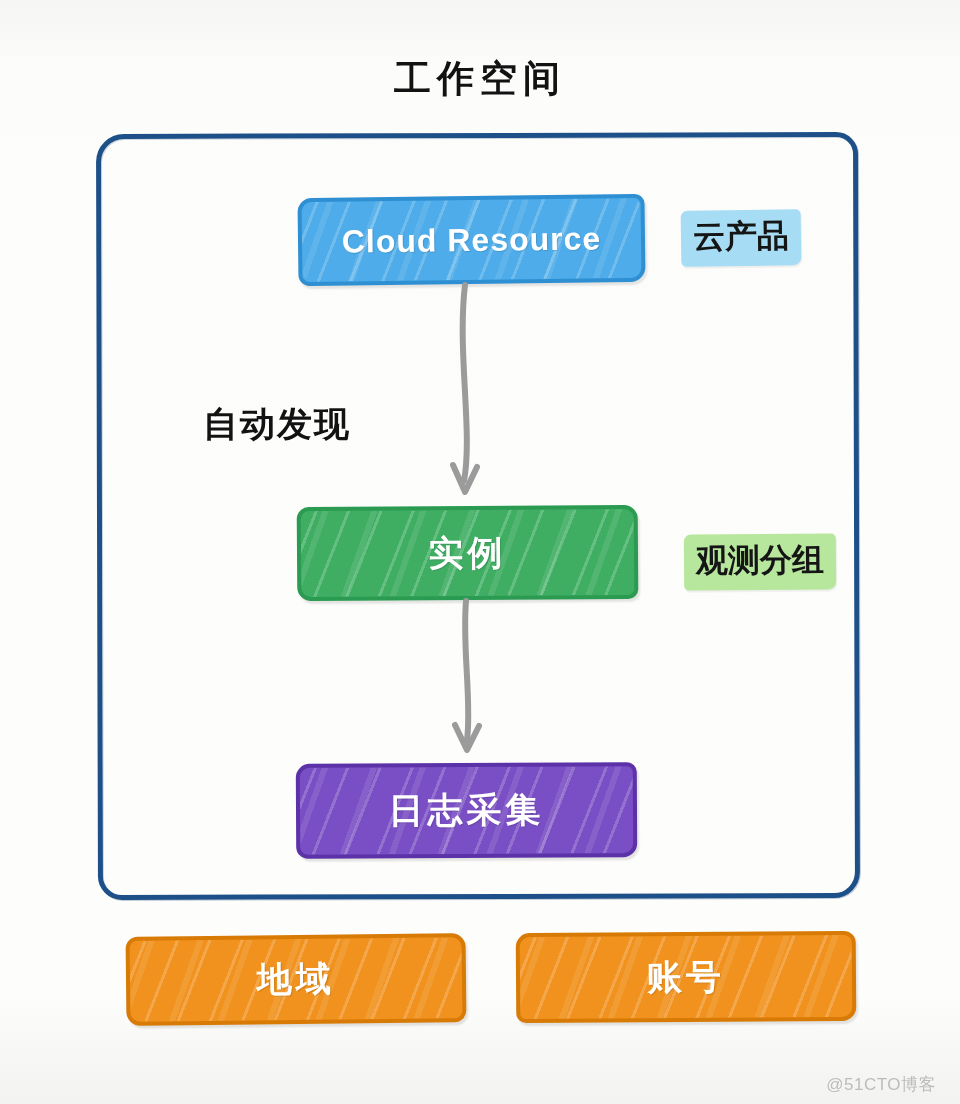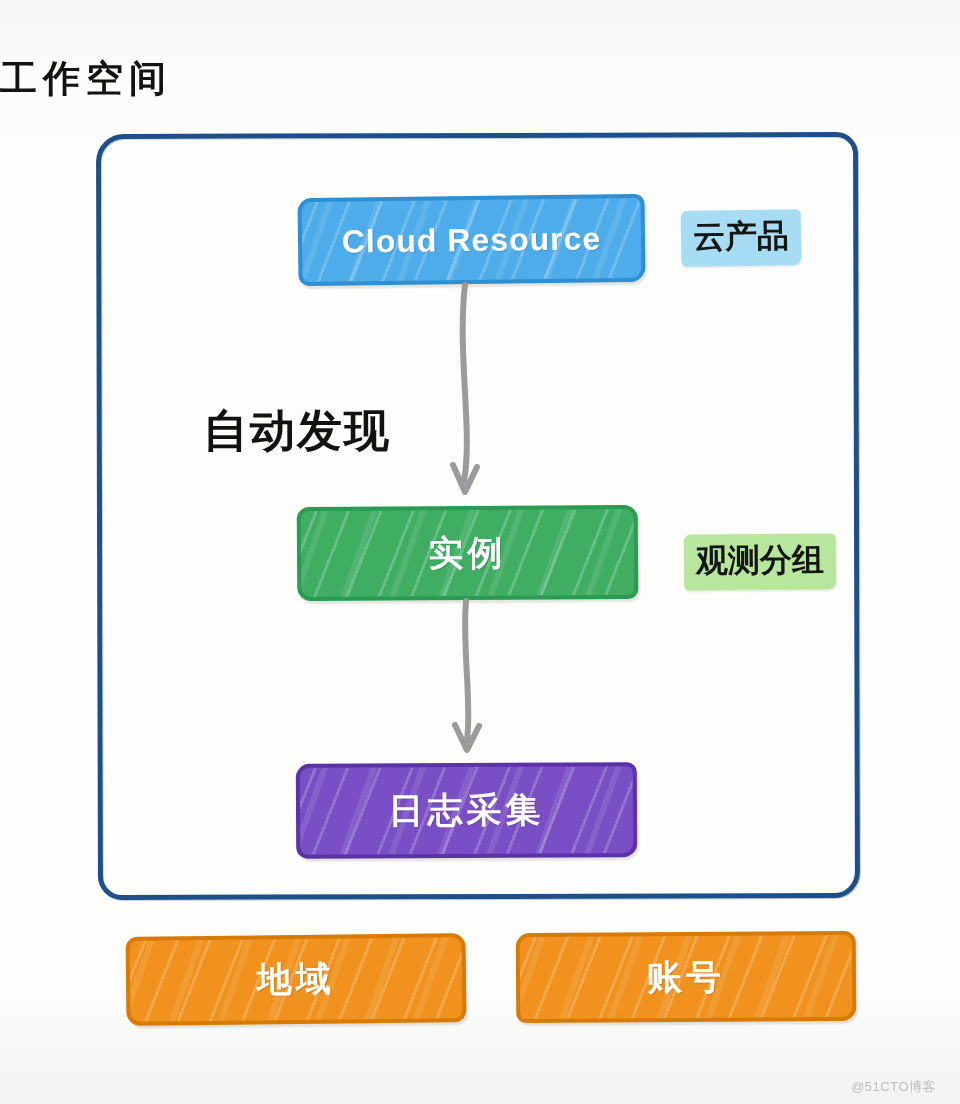--- a/index.html
+++ b/index.html
@@ -12,20 +12,21 @@
     height: 1104px;
     margin: 0 auto;
     background: linear-gradient(180deg, #f5f5f3 0%, #fcfcfb 6%, #fdfdfc 90%, #f2f2f0 100%);
     overflow: hidden;
   }
 
   .title {
     position: absolute;
     left: 0; right: 0;
     top: 54px;
+    text-align: center;
     font-size: 37px;
     font-weight: bold;
     color: #121212;
     letter-spacing: 6px;
   }
 
   .frame {
     position: absolute;
     left: 97px;
     top: 133px;
@@ -109,21 +110,21 @@
     color: #151515;
     padding: 5px 12px 7px 12px;
     border-radius: 7px 5px 8px 5px;
     box-shadow: 1px 2px 1px rgba(0,0,0,0.06);
   }
   .hl-cloud-product { left: 681px; top: 210px; transform: rotate(-0.8deg); }
   .hl-observe-group { left: 684px; top: 534px; transform: rotate(-0.5deg); }
 
   .edge-label {
     position: absolute;
-    font-size: 45px;
+    font-size: 35px;
     font-weight: bold;
     color: #121212;
     letter-spacing: 2px;
   }
   .edge-label-discover { left: 203px; top: 401px; }
   .edge-label-enable   { left: 203px; top: 668px; }
 
   .arrow { position: absolute; }
   .arrow path {
     fill: none;
@@ -132,21 +133,21 @@
     stroke-linecap: round;
     stroke-linejoin: round;
   }
   .arrow-1 { left: 443px; top: 282px; }
   .arrow-2 { left: 445px; top: 598px; }
 
   .watermark {
     position: absolute;
     right: 24px;
     bottom: 8px;
-    font-size: 13px;
+    font-size: 17px;
     color: #bcbcbc;
     letter-spacing: 0.5px;
   }
 </style>
 </head>
 <body>
 
 <div class="canvas">
 
   <div class="title">工作空间</div>

